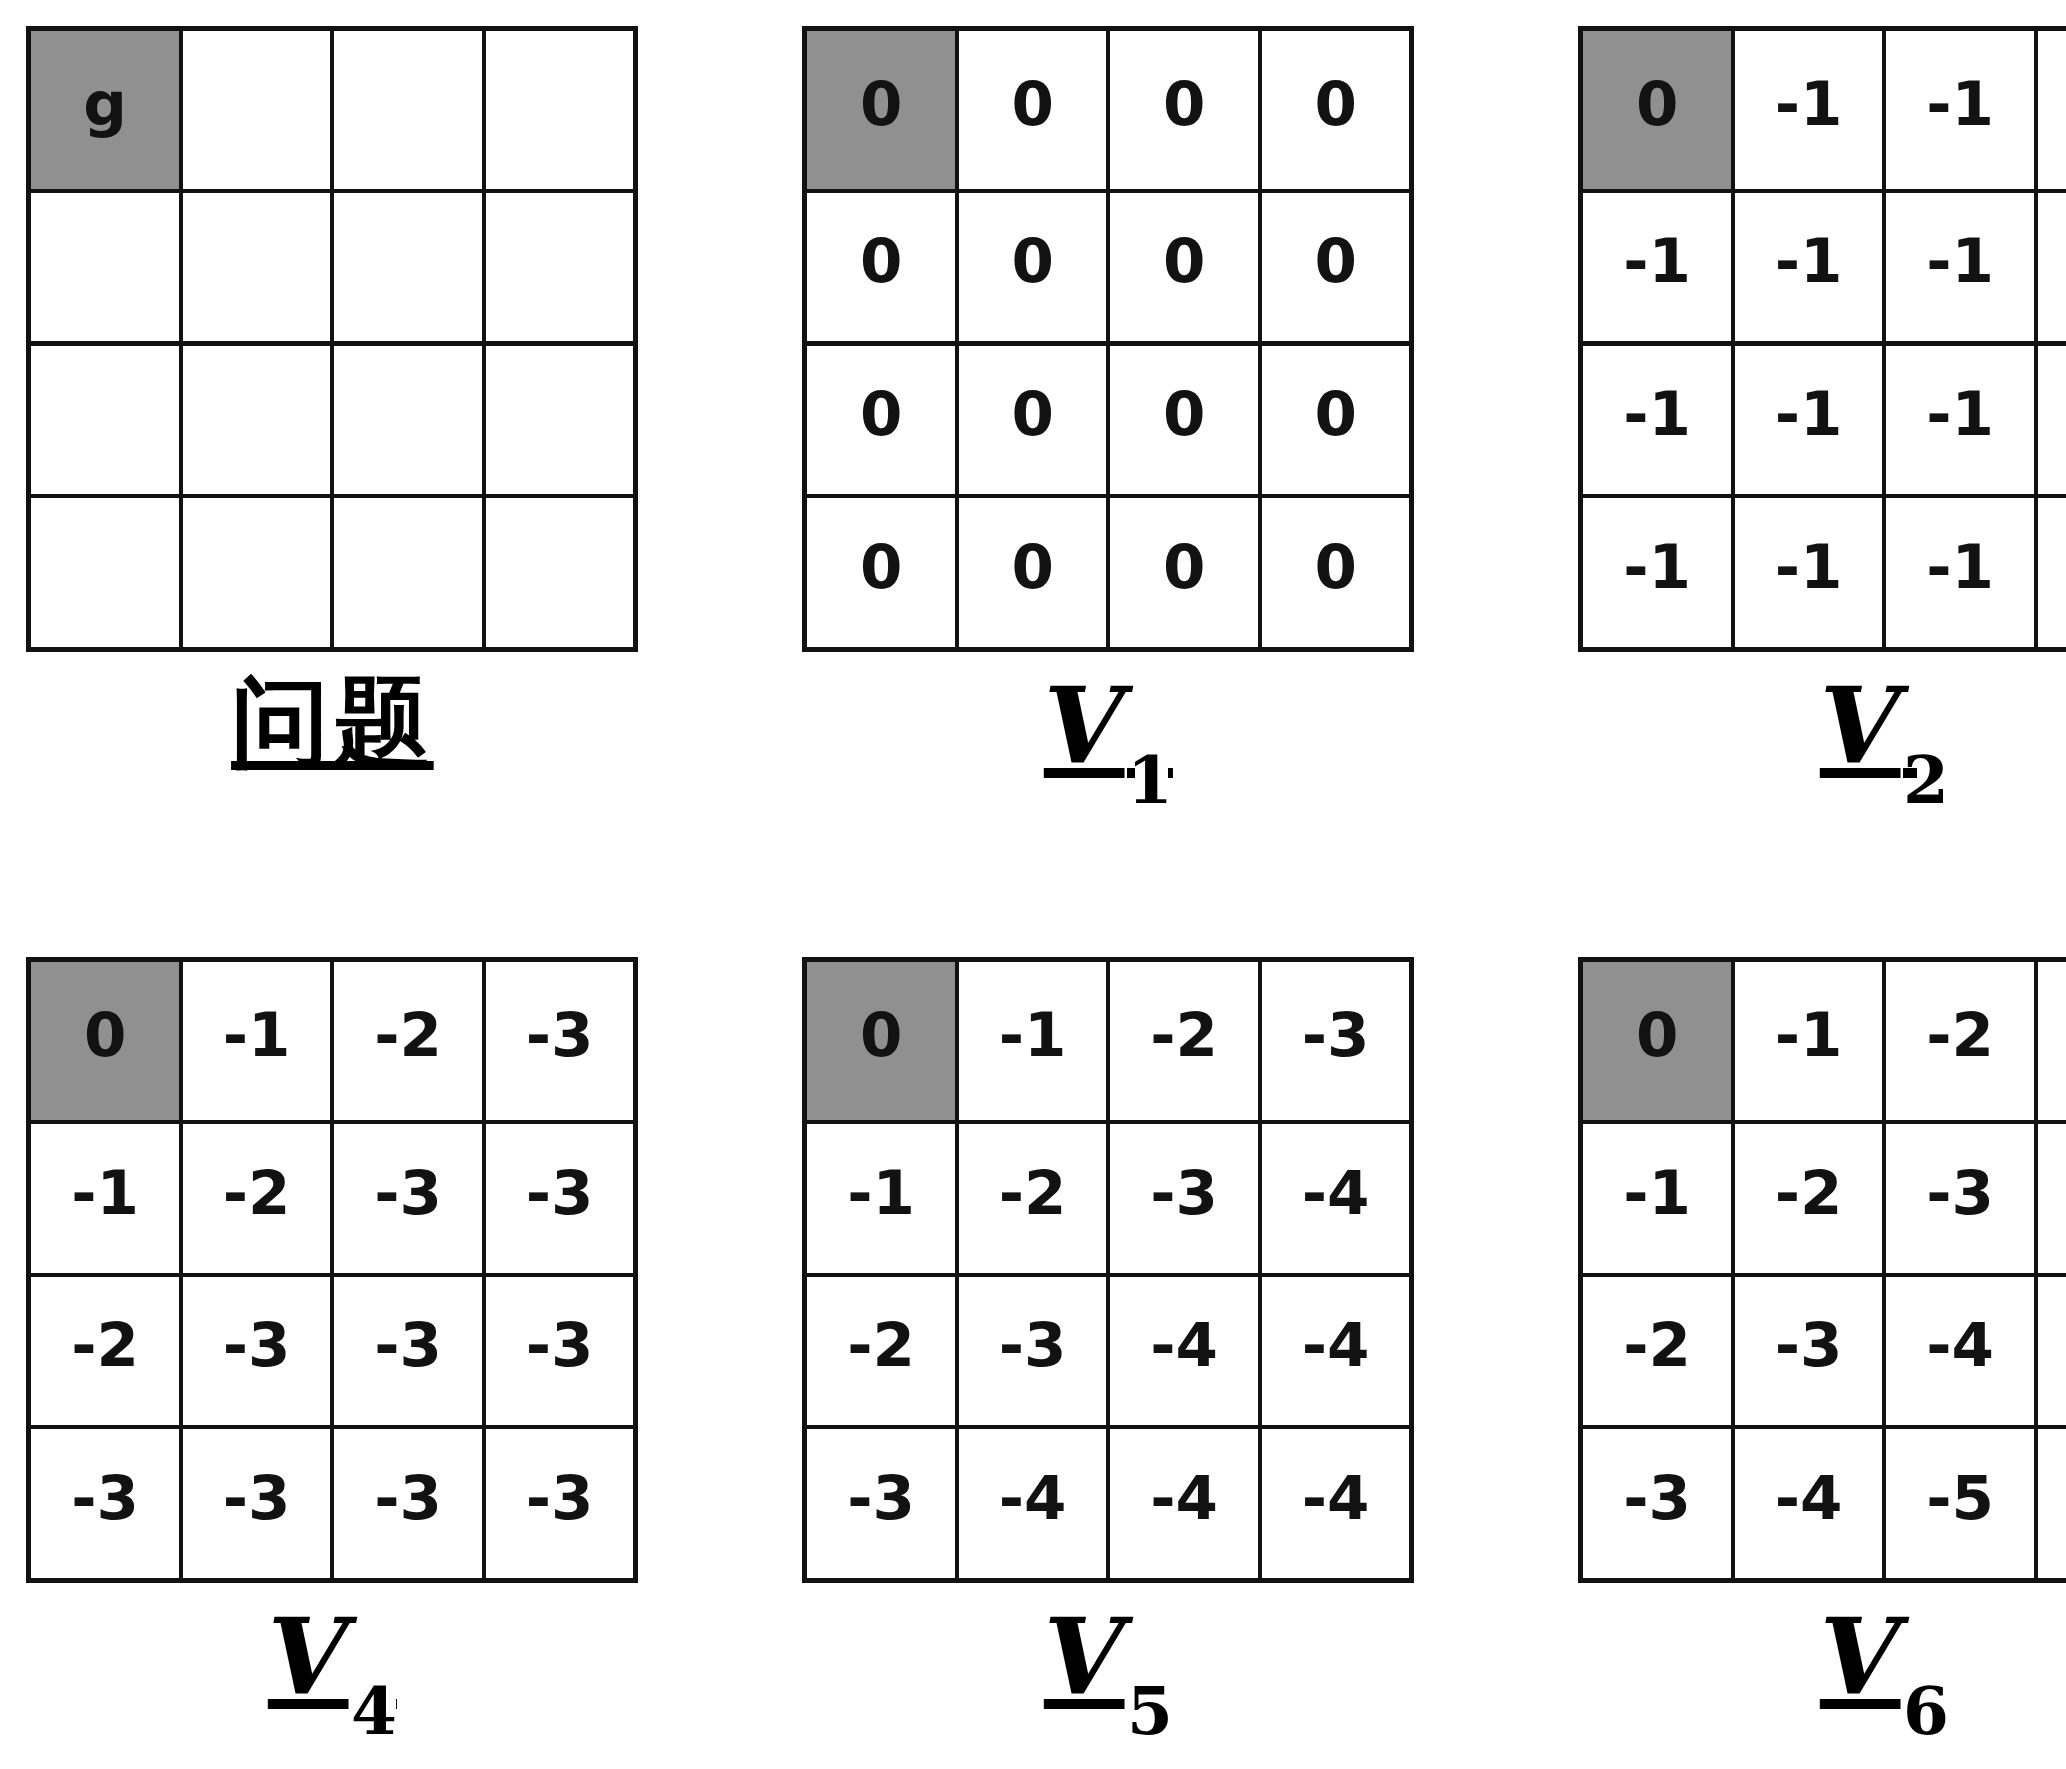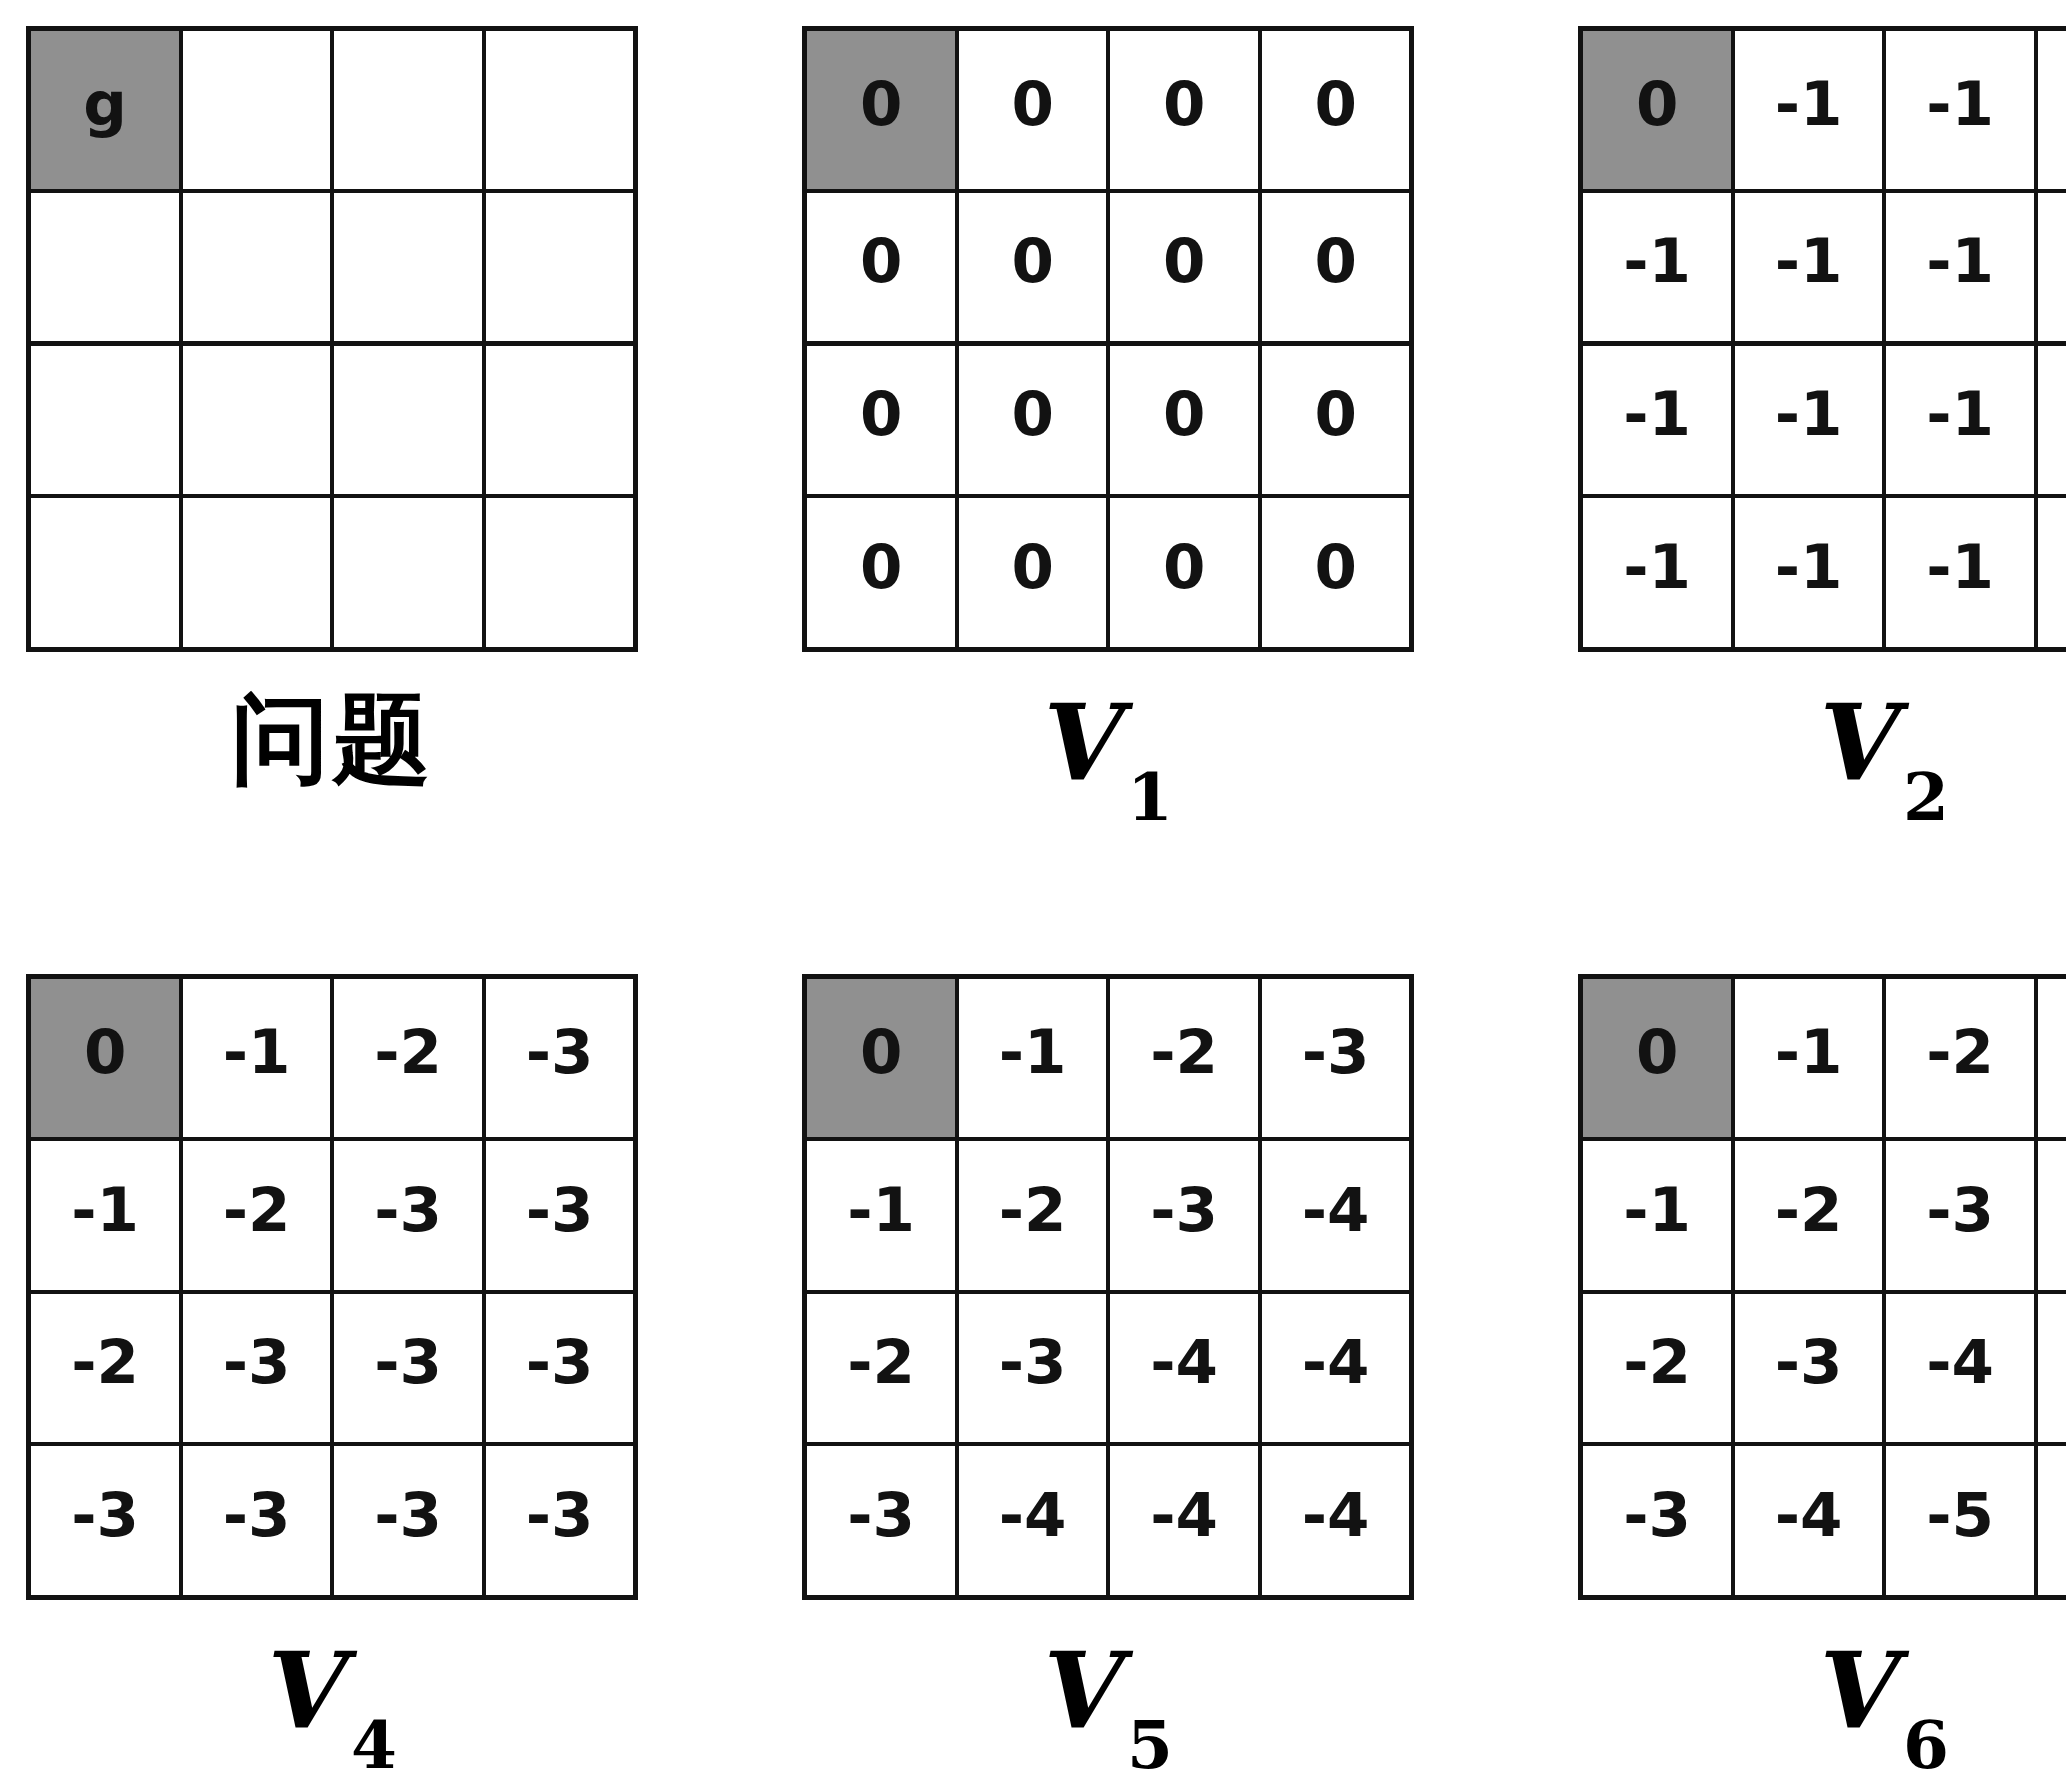--- a/index.html
+++ b/index.html
@@ -50,29 +50,30 @@
     font-family: "DejaVu Sans", "Liberation Sans", sans-serif;
     font-weight: 700;
     font-size: 61px;
     color: var(--text);
     padding-bottom: 12.4px;
   }
   .cell.highlight {
     background: var(--highlight);
   }
   .grid-label {
-    margin-top: 36px;
+    margin-top: 19px;
     text-align: left;
     font-family: "DejaVu Serif", "Liberation Serif", serif;
     font-weight: 700;
     font-style: italic;
     font-size: 104px;
     line-height: 1.05;
     color: #000000;
     white-space: nowrap;
+    text-decoration: underline;
   }
   .grid-label .label-sub {
     font-style: normal;
     font-size: 66px;
     line-height: 0;
     position: relative;
     top: 19px;
     margin-left: 2.5px;
   }
   .grid-label.cjk {

